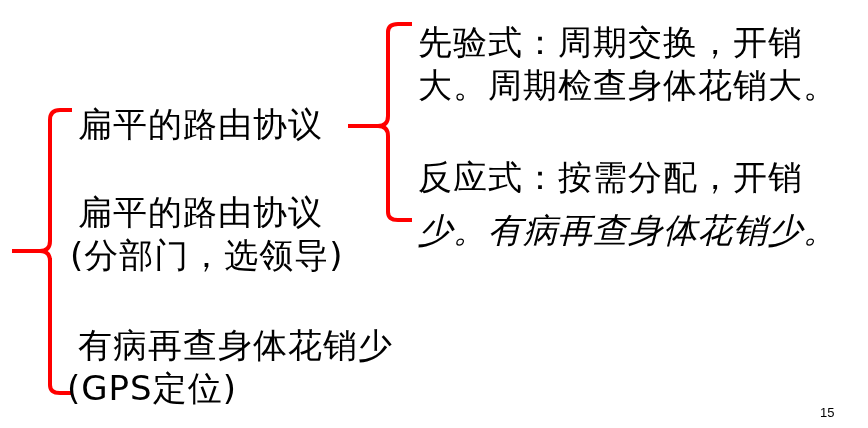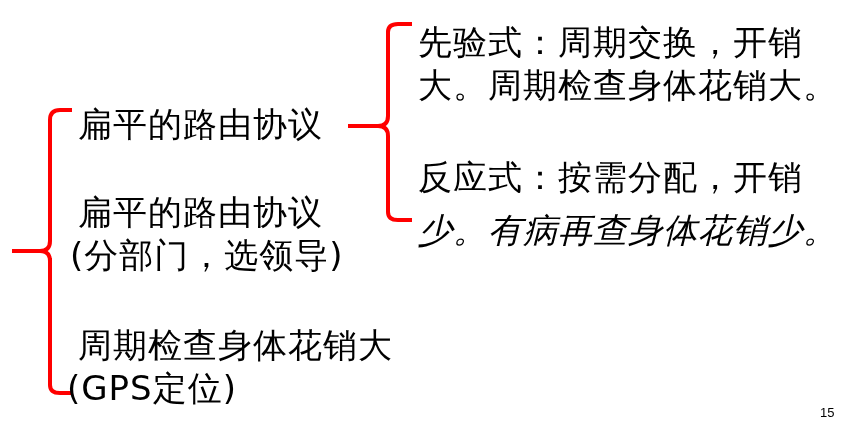--- a/index.html
+++ b/index.html
@@ -20,21 +20,21 @@
 
   <path d="M348 126 L378 126 Q388 126 388 116 L388 32 Q388 24 398 24 L412 24" fill="none" stroke="#ff0000" stroke-width="4"></path>
   <path d="M378 126 Q388 126 388 136 L388 212 Q388 220 398 220 L412 220" fill="none" stroke="#ff0000" stroke-width="4"></path>
 </svg>
 
 <div class="t" style="left:78px; top:104px;">扁平的路由协议</div>
 
 <div class="t" style="left:78px; top:192px;">扁平的路由协议</div>
 <div class="t" style="left:70px; top:235px;">(分部门，选领导)</div>
 
-<div class="t" style="left:78px; top:325px;">周期检查身体花销大</div>
+<div class="t" style="left:78px; top:325px;">有病再查身体花销少</div>
 <div class="t" style="left:67px; top:368px;">(GPS定位)</div>
 
 <div class="t" style="left:418px; top:22px;">先验式：周期交换，开销</div>
 <div class="t" style="left:418px; top:66px;font-family:Liberation Serif, serif;">大。周期检查身体花销大。</div>
 
 <div class="t" style="left:418px; top:157px;">反应式：按需分配，开销</div>
 <div class="t" style="left:418px; top:210px;font-style:italic;">少。有病再查身体花销少。</div>
 
 <div class="pnum">15</div>
 

